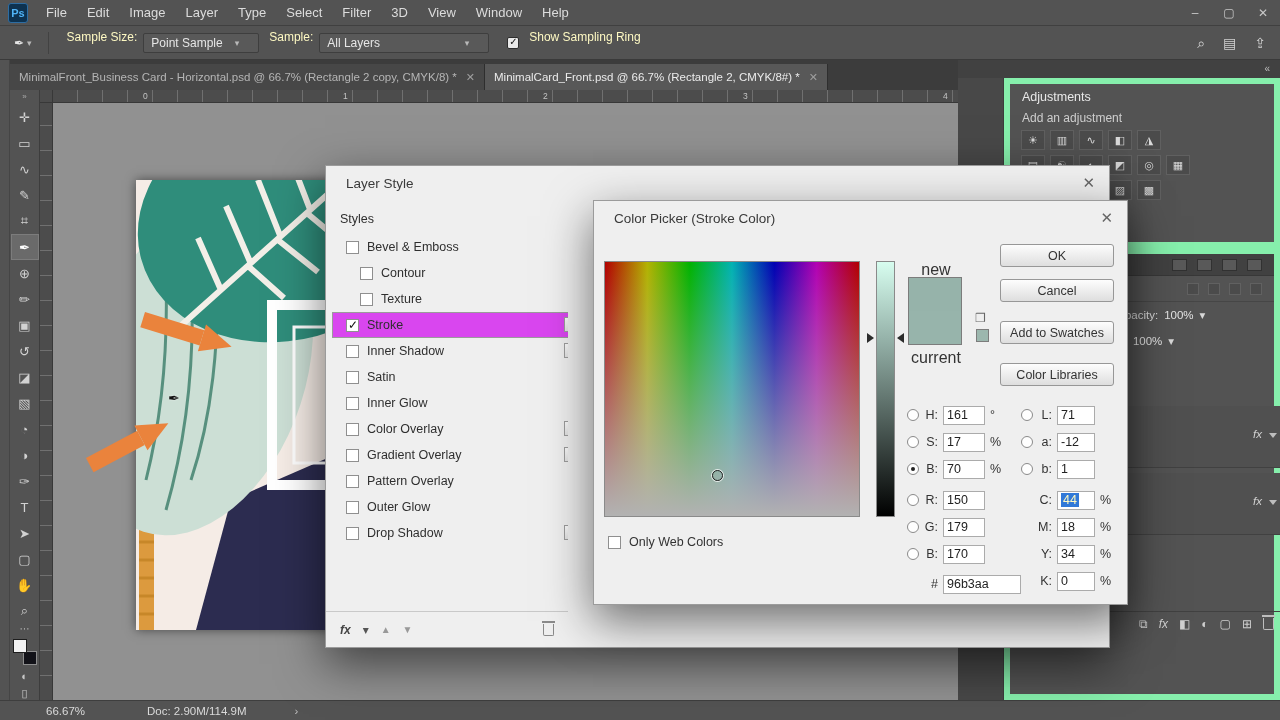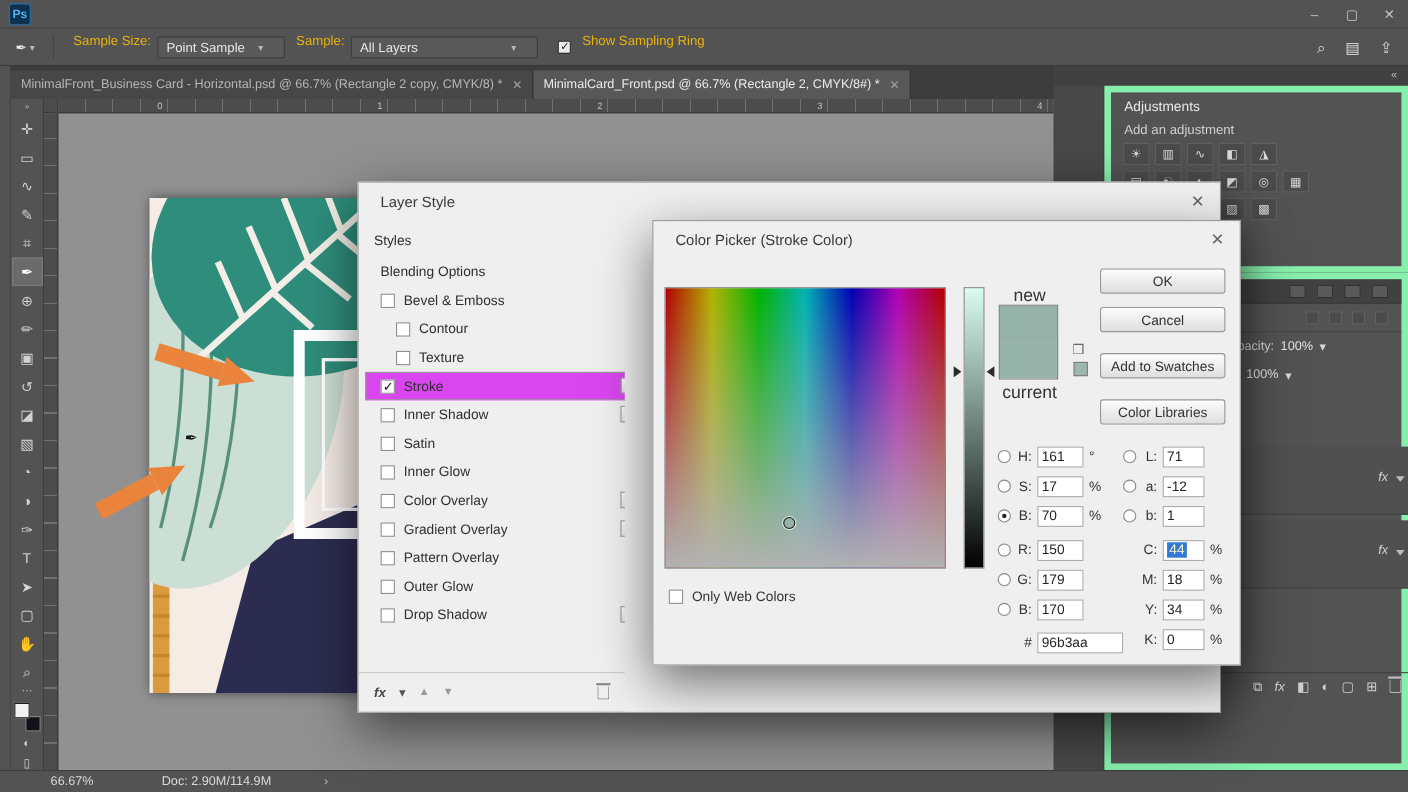--- a/index.html
+++ b/index.html
@@ -10,21 +10,21 @@
 .menubar{position:absolute;left:0;top:0;width:100%;height:26px;background:#535353;border-bottom:1px solid #404040;display:flex;align-items:center;color:#dcdcdc;font-size:13px;z-index:6}
 .pslogo{width:20px;height:20px;margin:0 8px;background:#0d3250;color:#4fb3f6;border:1px solid #2d6da3;border-radius:3px;font-size:11px;font-weight:bold;display:flex;align-items:center;justify-content:center}
 .mitem{padding:0 10px;line-height:26px}
 .wincontrols{margin-left:auto;display:flex}
 .wincontrols span{width:34px;text-align:center;color:#c8c8c8;font-size:12px}
 .optionsbar{position:absolute;left:0;top:27px;width:100%;height:33px;background:#535353;border-bottom:1px solid #3a3a3a;display:flex;align-items:center;font-size:12px;color:#d6d6d6;z-index:6}
 .toolbadge{display:flex;align-items:center;margin:0 8px 0 14px;gap:3px;color:#e8e8e8}
 .toolbadge .caret,.dropdown .caret{font-size:9px;color:#b9b9b9}
 .caret::after{content:"▾"}
 .vsep{width:1px;height:22px;background:#6a6a6a;margin:0 8px;border-right:1px solid #424242}
-.optlabel{margin:0 6px 12px 10px;color:#eab308}
+.optlabel{margin:0 6px 12px 10px;color:#fef9c3}
 .dropdown{height:20px;background:#595959;border:1px solid #3e3e3e;border-radius:2px;display:flex;align-items:center;padding:0 7px;color:#e6e6e6}
 .dropdown span{margin-right:12px}
 .dd-sample-size{min-width:112px}.dd-sample{min-width:170px}
 .cbx{width:12px;height:12px;background:#e9e9e9;border:1px solid #2e2e2e;border-radius:2px;margin-left:18px;position:relative;flex:none}
 .cbx.checked::after{content:"✓";position:absolute;left:1px;top:-2px;font-size:10px;color:#111}
 .opt-right{margin-left:auto;margin-right:14px;display:flex;gap:18px;font-size:14px;color:#d2d2d2}
 
 
 .tabstrip{position:absolute;left:10px;top:60px;width:948px;height:30px;background:#3c3c3c;display:flex;align-items:flex-end;z-index:4}
 .tab{height:26px;display:flex;align-items:center;gap:9px;background:#474747;color:#b5b5b5;font-size:11.5px;padding:0 9px;border-right:1px solid #2e2e2e;white-space:nowrap}
@@ -140,20 +140,33 @@
 .cp-web{position:absolute;left:14px;top:334px;display:flex;align-items:center;gap:8px;font-size:12.5px;color:#333}
 .cp-web .wcb{width:13px;height:13px;border:1px solid #8f8f8f;background:#fff}
 </style>
 </head>
 <body>
 
 <div id="app">
 
   <div class="menubar">
     <span class="pslogo">Ps</span>
+    <nav id="menu-items" style="display:flex">
+        <span class="mitem">File</span>
+        <span class="mitem">Edit</span>
+        <span class="mitem">Image</span>
+        <span class="mitem">Layer</span>
+        <span class="mitem">Type</span>
+        <span class="mitem">Select</span>
+        <span class="mitem">Filter</span>
+        <span class="mitem">3D</span>
+        <span class="mitem">View</span>
+        <span class="mitem">Window</span>
+        <span class="mitem">Help</span>
+      </nav>
     <div class="wincontrols">
       <span>–</span>
       <span>▢</span>
       <span>✕</span>
     </div>
   </div>
 
   <div class="optionsbar">
     <span class="toolbadge">
       <span>✒</span>
@@ -356,23 +369,20 @@
 
   <div class="dlg layerstyle">
     <div class="dtitle">
       <span>Layer Style</span>
       <span class="dclose">✕</span>
     </div>
     <div class="ls-list">
       <div class="ls-header">Styles</div>
       <div id="styles-list">
           <div class="lsrow">
-            <span class="lslabel">Blending Options</span>
-          </div>
-          <div class="lsrow">
             <span class="cb"></span>
             <span class="lslabel">Bevel &amp; Emboss</span>
           </div>
           <div class="lsrow indent">
             <span class="cb"></span>
             <span class="lslabel">Contour</span>
           </div>
           <div class="lsrow indent">
             <span class="cb"></span>
             <span class="lslabel">Texture</span>

